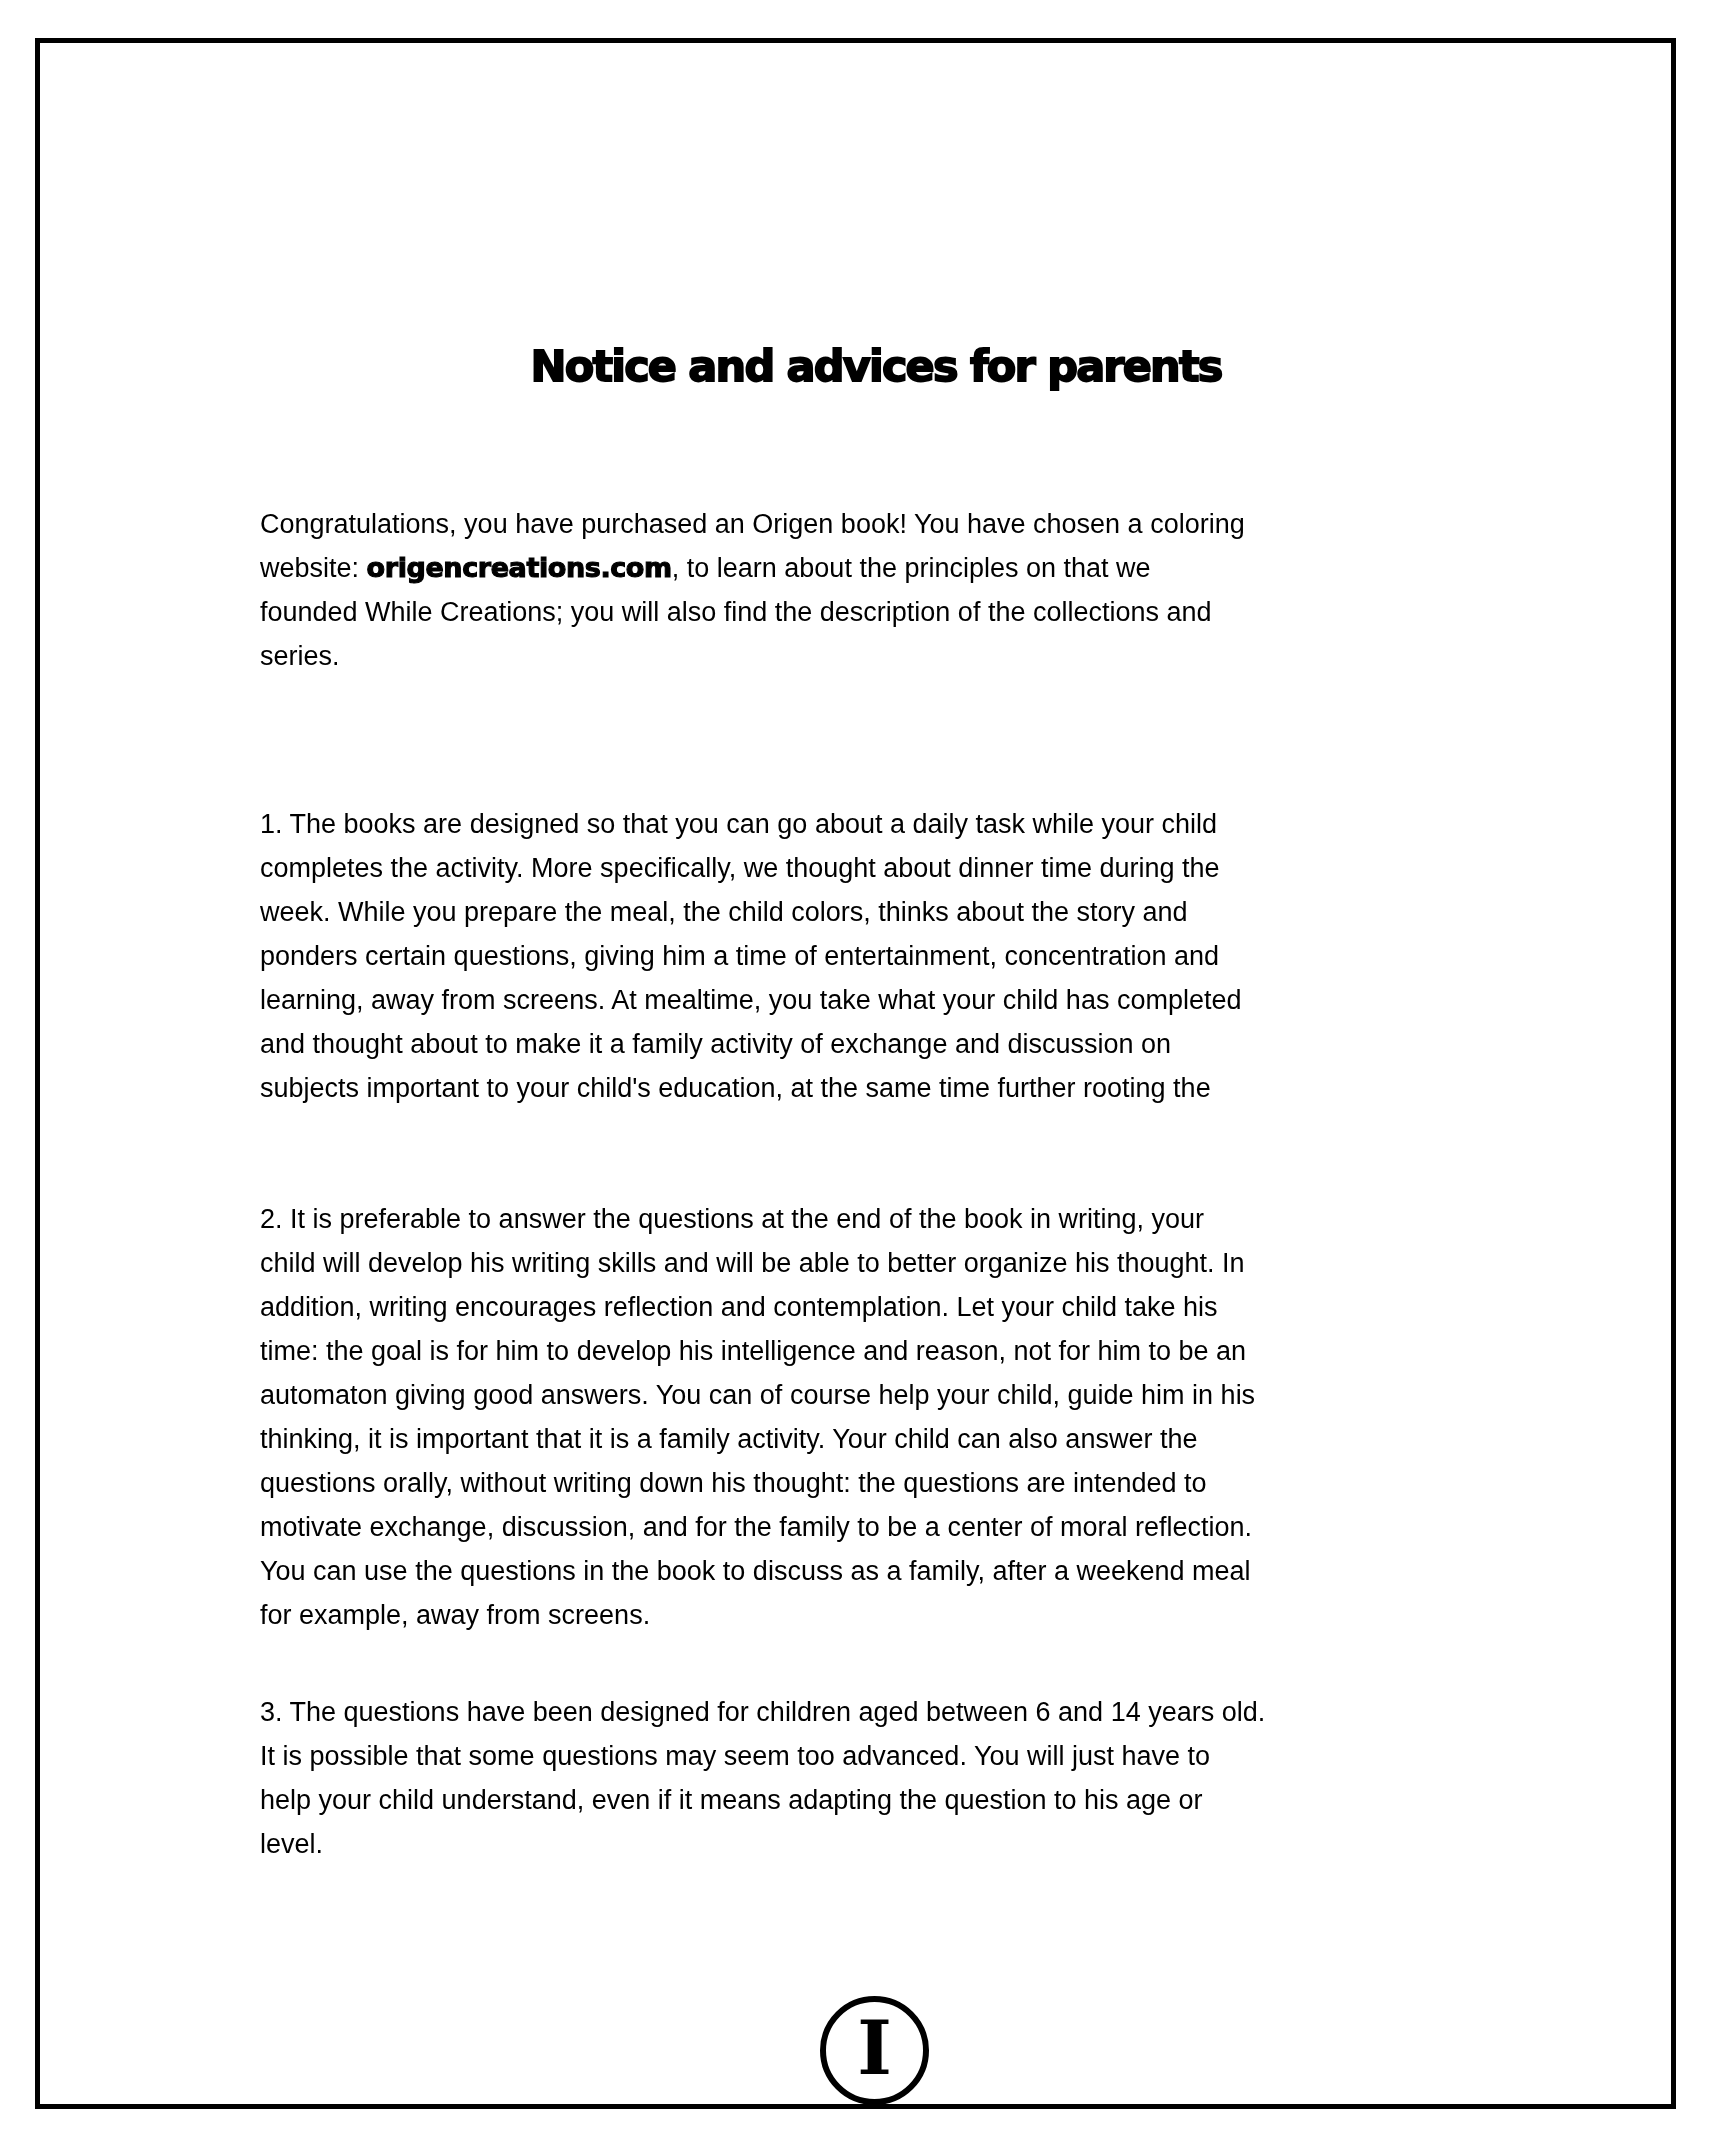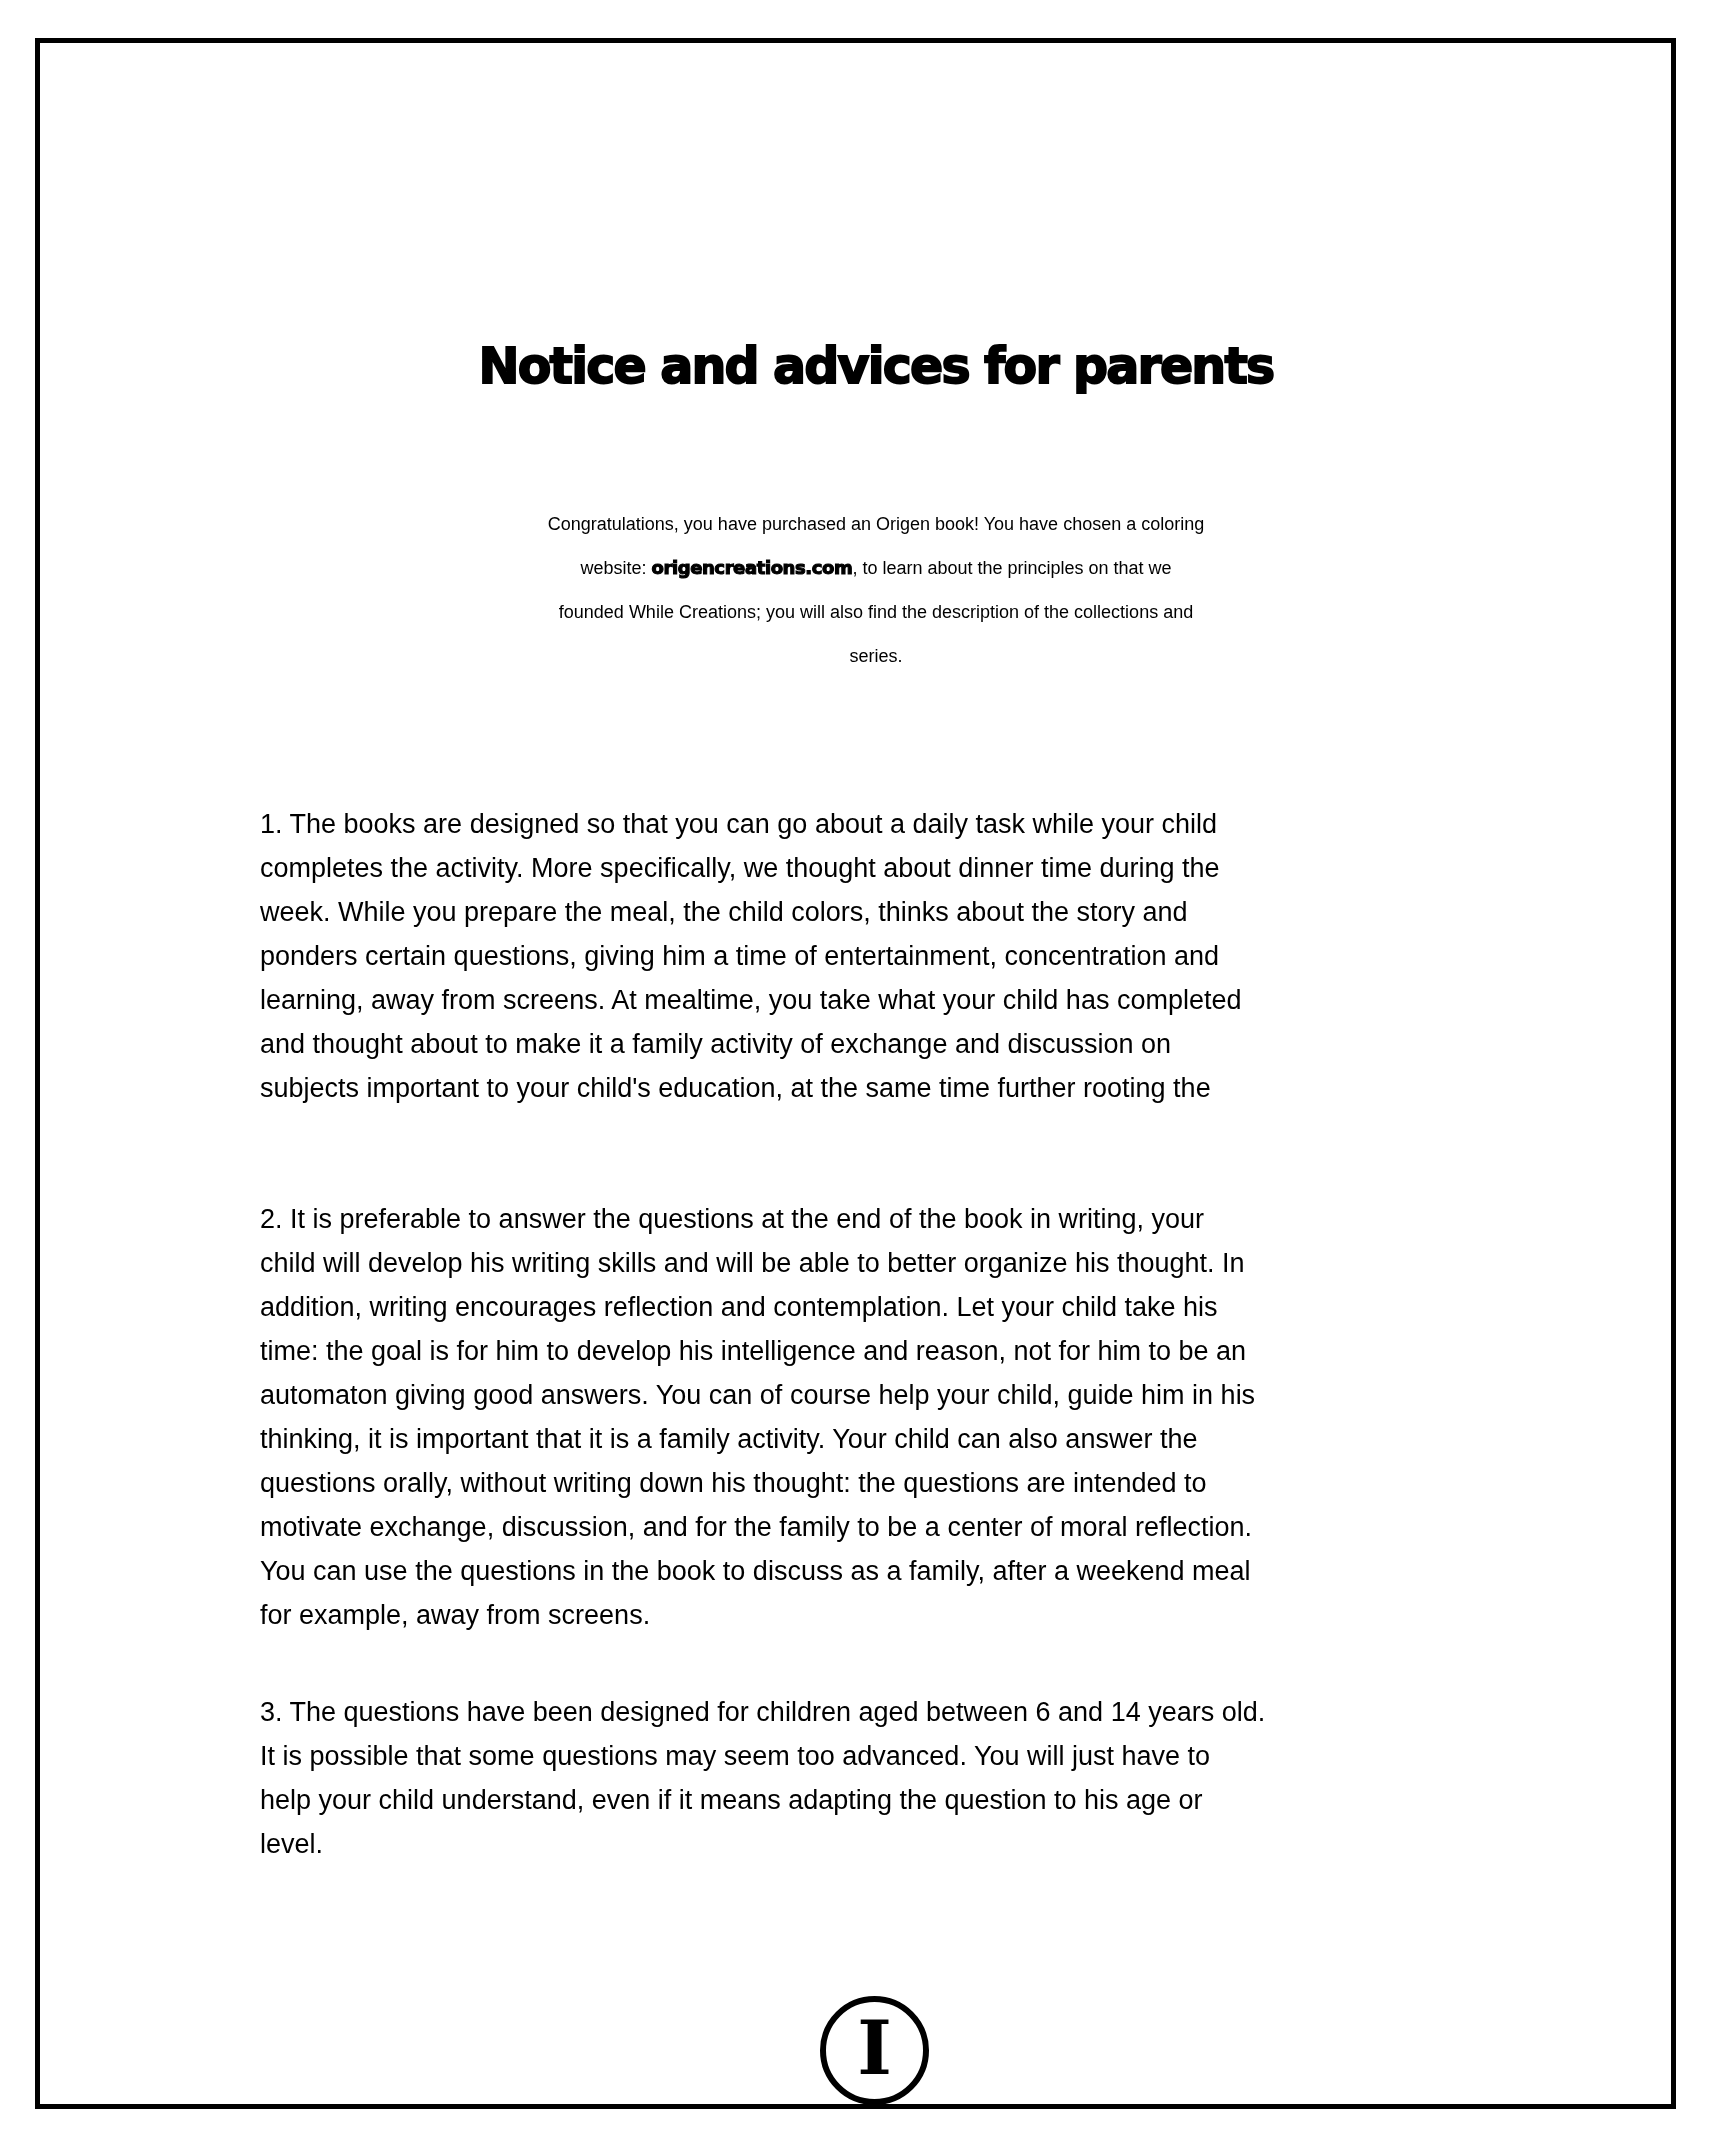--- a/index.html
+++ b/index.html
@@ -19,32 +19,32 @@
     border:5.3px solid #000000;
     z-index:1;
   }
   .title {
     position:absolute;
     left:260px; top:339px;
     width:1232px;
     text-align:center;
     font-family:"DejaVu Sans", sans-serif;
     font-weight:bold;
-    font-size:49px;
+    font-size:43px;
     line-height:55px;
     letter-spacing:-1.8px;
     -webkit-text-stroke:1.8px #000000;
     z-index:2;
   }
   .intro {
     position:absolute;
     left:260px; top:502px;
     width:1232px;
-    text-align:center;
-    font-size:18px;
+    text-align:left;
+    font-size:27px;
     line-height:44px;
     z-index:2;
   }
   .para {
     position:absolute;
     left:260px;
     width:1235px;
     font-size:27px;
     line-height:44px;
     text-align:left;

